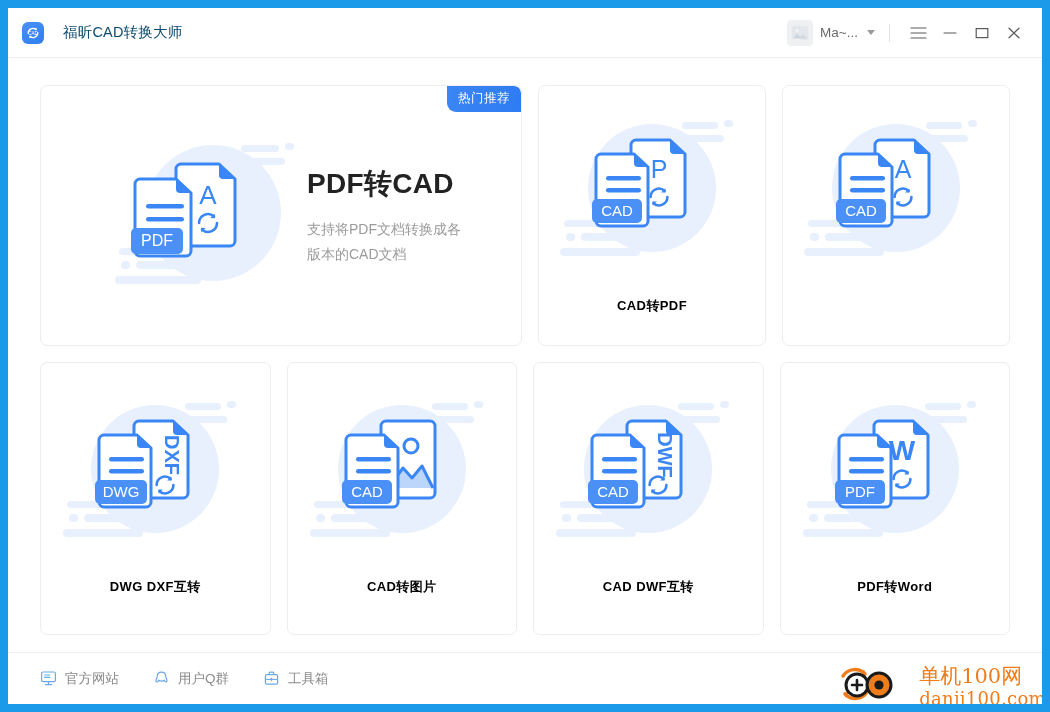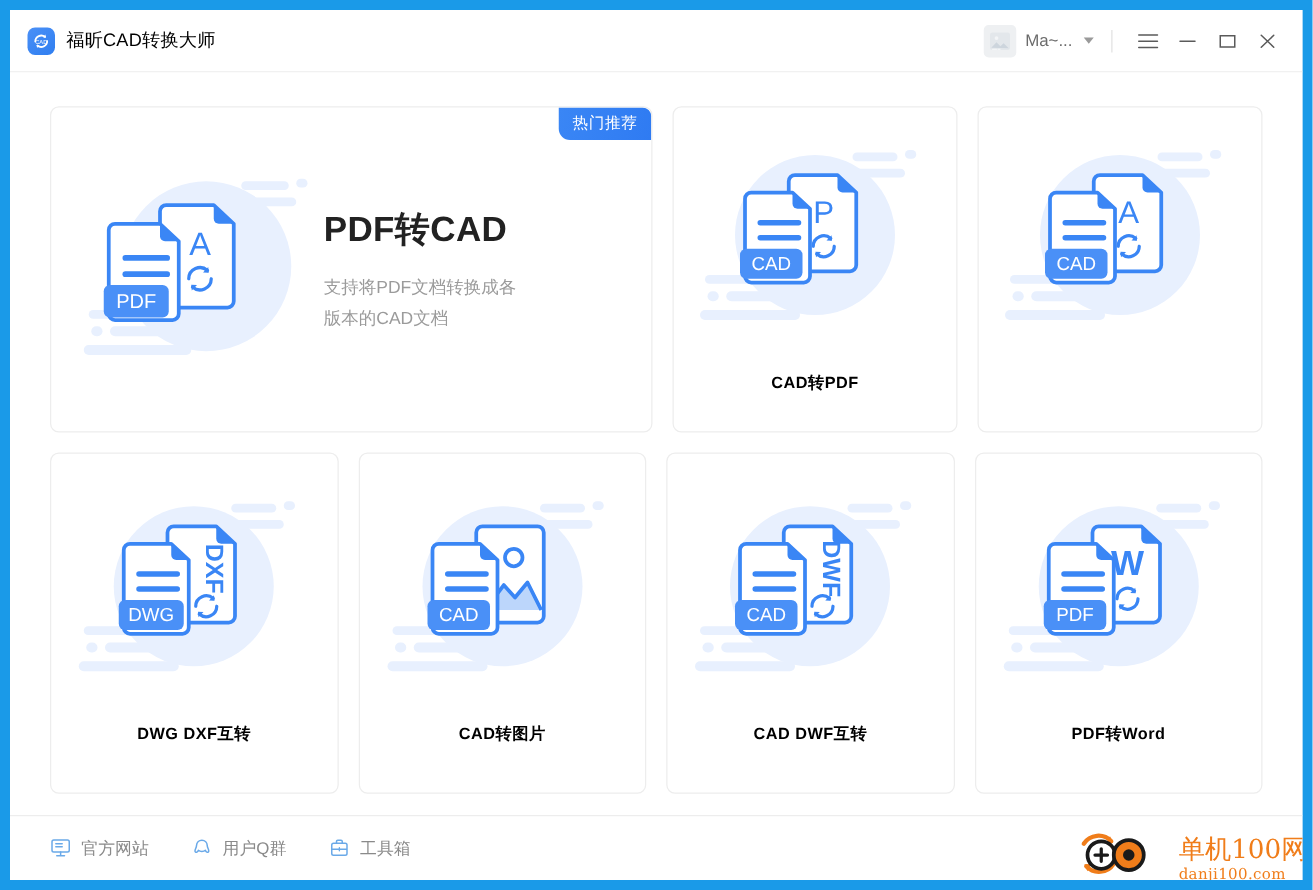--- a/index.html
+++ b/index.html
@@ -41,23 +41,23 @@
   }
   #app-logo {
     width: 22px; height: 22px;
     border-radius: 6px;
     background: linear-gradient(145deg,#4a90f7,#2f7ef0);
     display: flex; align-items: center; justify-content: center;
     flex: 0 0 auto;
   }
   #app-logo svg { display: block; }
   #app-title {
-    margin-left: 9px;
+    margin-left: 19px;
     font-size: 14.5px;
-    color: #000000;
+    color: #0c4a6e;
     letter-spacing: .2px;
     white-space: nowrap;
   }
   #title-spacer { flex: 1 1 auto; }
 
   #account-area {
     display: flex;
     align-items: center;
     gap: 7px;
     margin-right: 6px;
@@ -112,20 +112,21 @@
     border: 1px solid #ededed;
     border-radius: 7px;
     position: relative;
     overflow: hidden;
   }
   .card.hero {
     flex: 0 0 482px;
     height: 261px;
     display: flex;
     align-items: center;
+    padding-left: 48px;
   }
   .card.small {
     flex: 1 1 0;
     height: 261px;
     display: flex;
     flex-direction: column;
     align-items: center;
   }
   .card.small.row2 { height: 273px; }
 
@@ -214,21 +215,21 @@
   }
   #wm-text { display: flex; flex-direction: column; line-height: 1; }
   #wm-main {
     font-family: "DejaVu Serif", "Liberation Serif", serif;
     font-size: 21px;
     color: #f07d1a;
     letter-spacing: 0px;
   }
   #wm-sub {
     font-family: "DejaVu Serif", "Liberation Serif", serif;
-    font-size: 12px;
+    font-size: 18px;
     color: #f07d1a;
     margin-top: 3px;
     letter-spacing: .3px;
   }
 </style>
 </head>
 <body>
 
 <div id="app-window">
 

